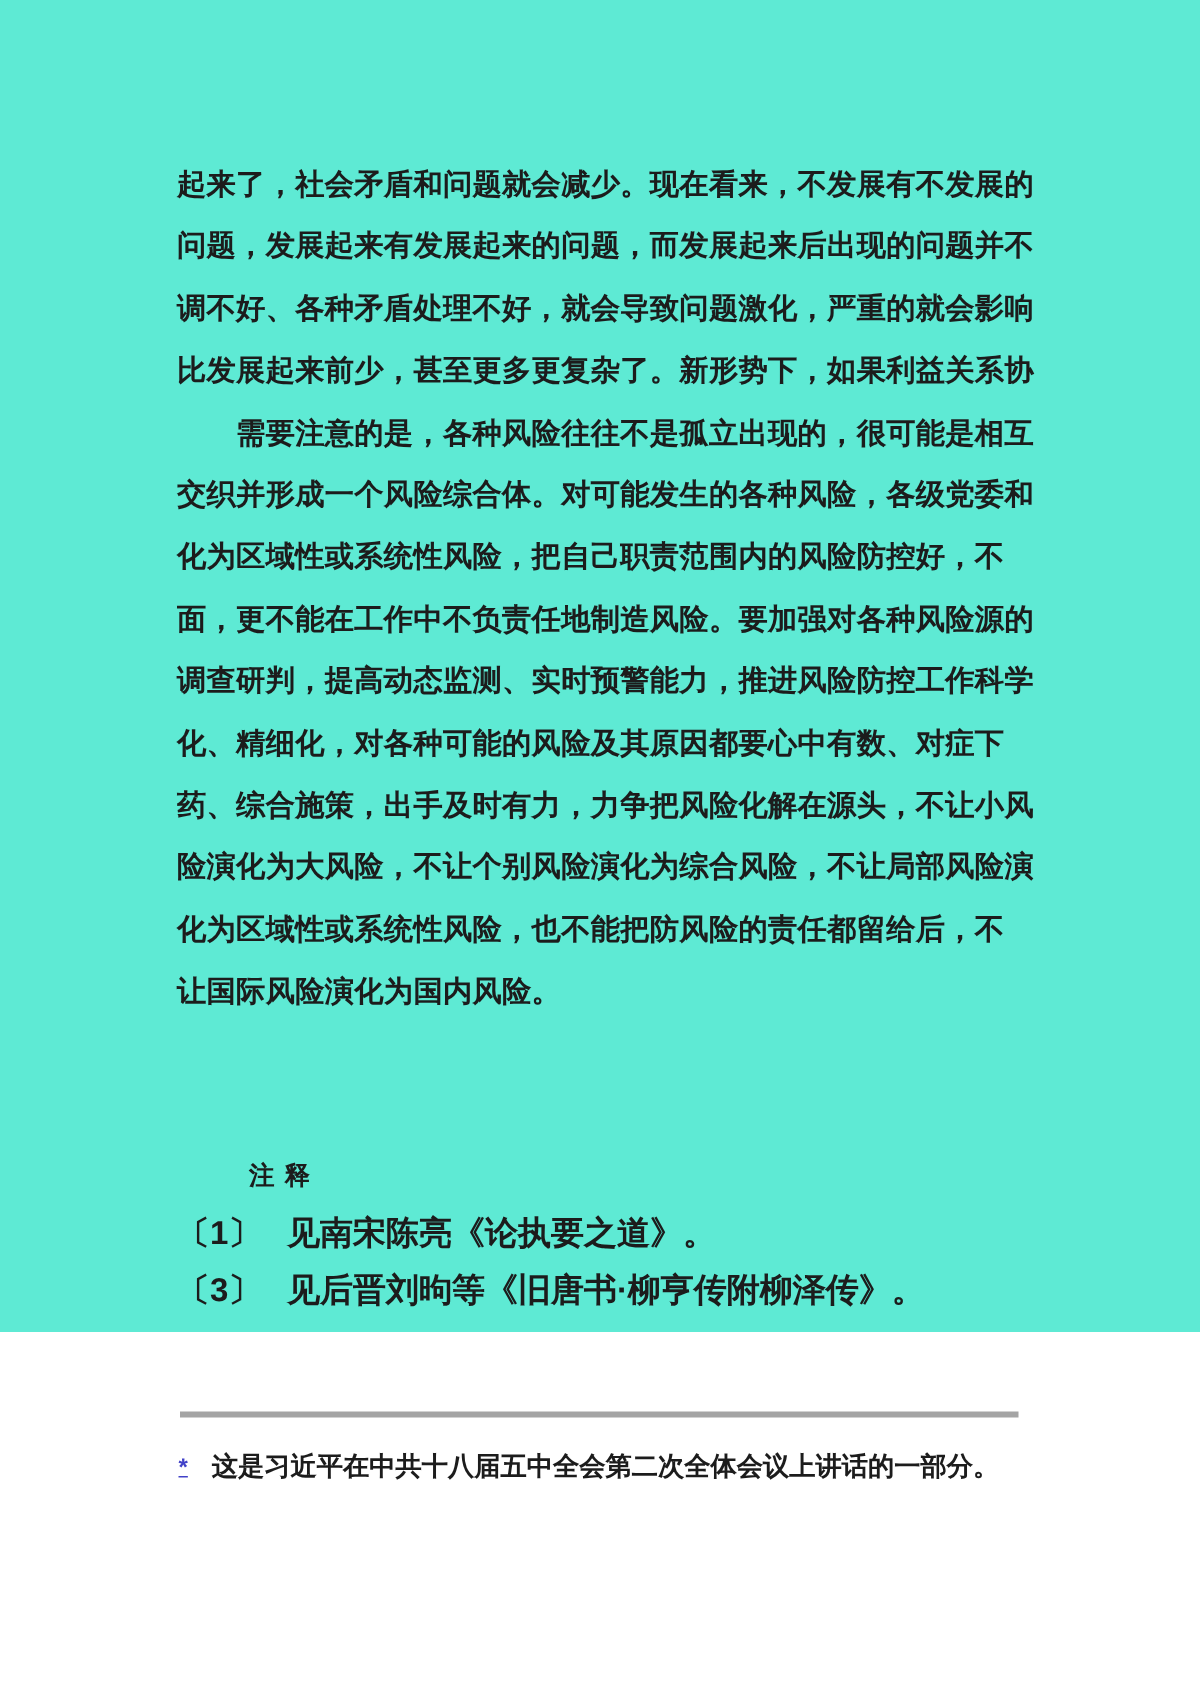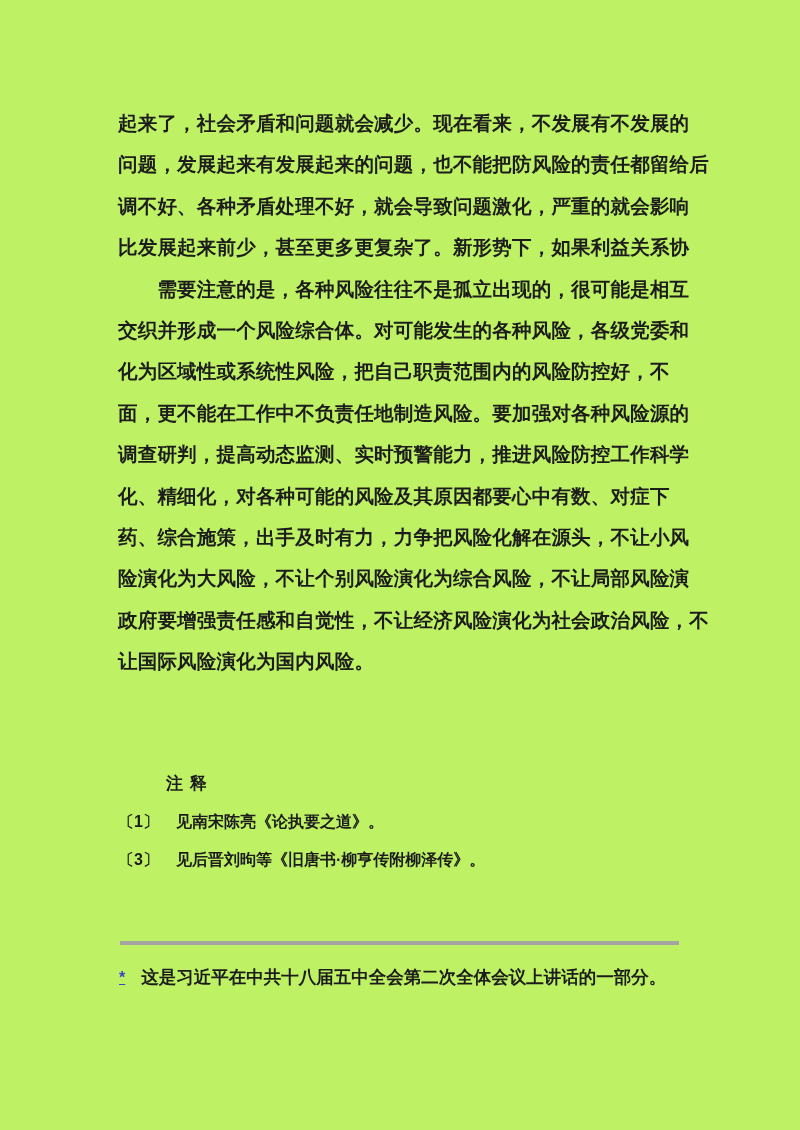--- a/index.html
+++ b/index.html
@@ -4,22 +4,22 @@
 <style>
   html, body { margin: 0; padding: 0; }
   body {
     width: 800px; height: 1130px;
     background: #ffffff;
     font-family: "Liberation Sans", "DejaVu Sans", sans-serif;
     overflow: hidden;
   }
   .page {
     position: relative;
-    width: 800px; height: 1130px;
-    background: #bef264;
+    width: 800px; height: 888px;
+    background: #5eead4;
   }
   
   .bodytext {
     position: absolute;
     left: 118px; top: 103px;
     width: 562px;
     color: #1c1c1c;
     font-size: 19.5px;
     font-weight: 600;
   }
@@ -40,21 +40,21 @@
   }
   .notes-title {
     font-size: 17px;
     line-height: 24px;
     height: 24px;
     margin-bottom: 14px;
     letter-spacing: 1px;
     margin-left: 48px;
   }
   .note-row {
-    font-size: 16px;
+    font-size: 22px;
     line-height: 24px;
     height: 24px;
     margin-bottom: 14.3px;
     white-space: nowrap;
   }
   .note-num { display: inline-block; margin-right: 17px; }
   
   .divider {
     position: absolute;
     left: 120px; top: 941px;
@@ -82,34 +82,34 @@
   }
 </style>
 </head>
 <body>
 
 <div class="page">
 
   <div class="bodytext" id="paragraphs">
       <div class="para">
         <div class="line">起来了，社会矛盾和问题就会减少。现在看来，不发展有不发展的</div>
-        <div class="line">问题，发展起来有发展起来的问题，也不能把防风险的责任都留给后</div>
+        <div class="line">问题，发展起来有发展起来的问题，而发展起来后出现的问题并不</div>
         <div class="line">调不好、各种矛盾处理不好，就会导致问题激化，严重的就会影响</div>
         <div class="line">比发展起来前少，甚至更多更复杂了。新形势下，如果利益关系协</div>
       </div>
       <div class="para">
         <div class="line">　　需要注意的是，各种风险往往不是孤立出现的，很可能是相互</div>
         <div class="line">交织并形成一个风险综合体。对可能发生的各种风险，各级党委和</div>
         <div class="line">化为区域性或系统性风险，把自己职责范围内的风险防控好，不</div>
         <div class="line">面，更不能在工作中不负责任地制造风险。要加强对各种风险源的</div>
         <div class="line">调查研判，提高动态监测、实时预警能力，推进风险防控工作科学</div>
         <div class="line">化、精细化，对各种可能的风险及其原因都要心中有数、对症下</div>
         <div class="line">药、综合施策，出手及时有力，力争把风险化解在源头，不让小风</div>
         <div class="line">险演化为大风险，不让个别风险演化为综合风险，不让局部风险演</div>
-        <div class="line">政府要增强责任感和自觉性，不让经济风险演化为社会政治风险，不</div>
+        <div class="line">化为区域性或系统性风险，也不能把防风险的责任都留给后，不</div>
         <div class="line">让国际风险演化为国内风险。</div>
       </div>
     </div>
 
   <div class="notes">
     <div class="notes-title">注 释</div>
     <div id="note-rows">
         <div class="note-row"><span class="note-num">〔1〕</span><span>见南宋陈亮《论执要之道》。</span></div>
         <div class="note-row"><span class="note-num">〔3〕</span><span>见后晋刘昫等《旧唐书·柳亨传附柳泽传》。</span></div>
       </div>

